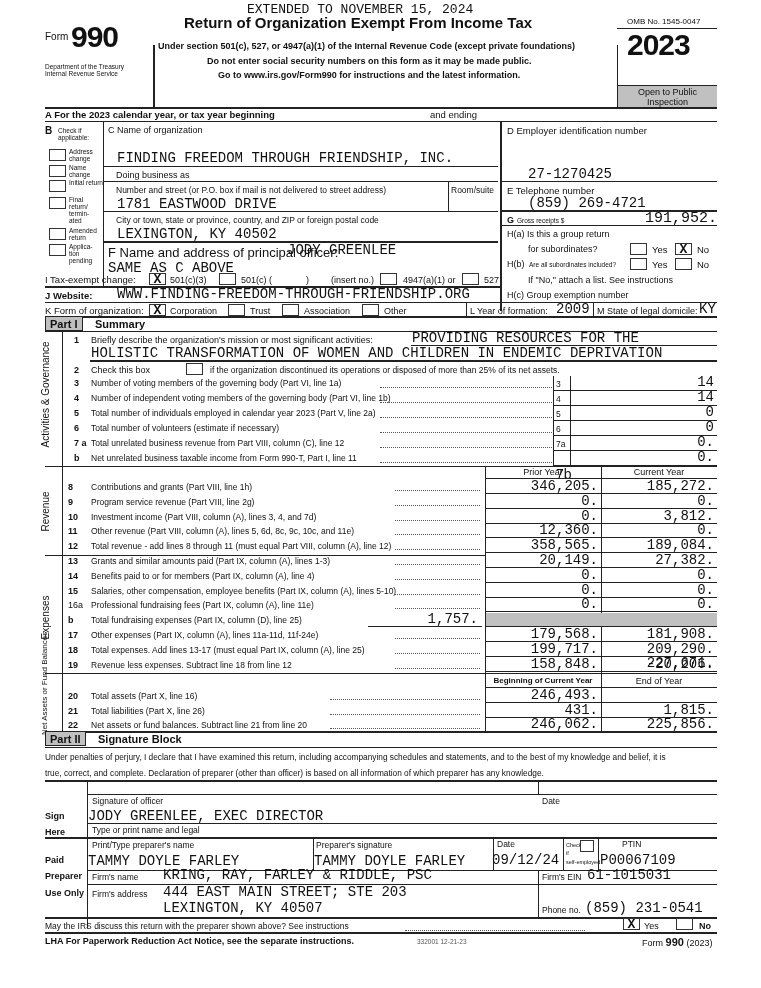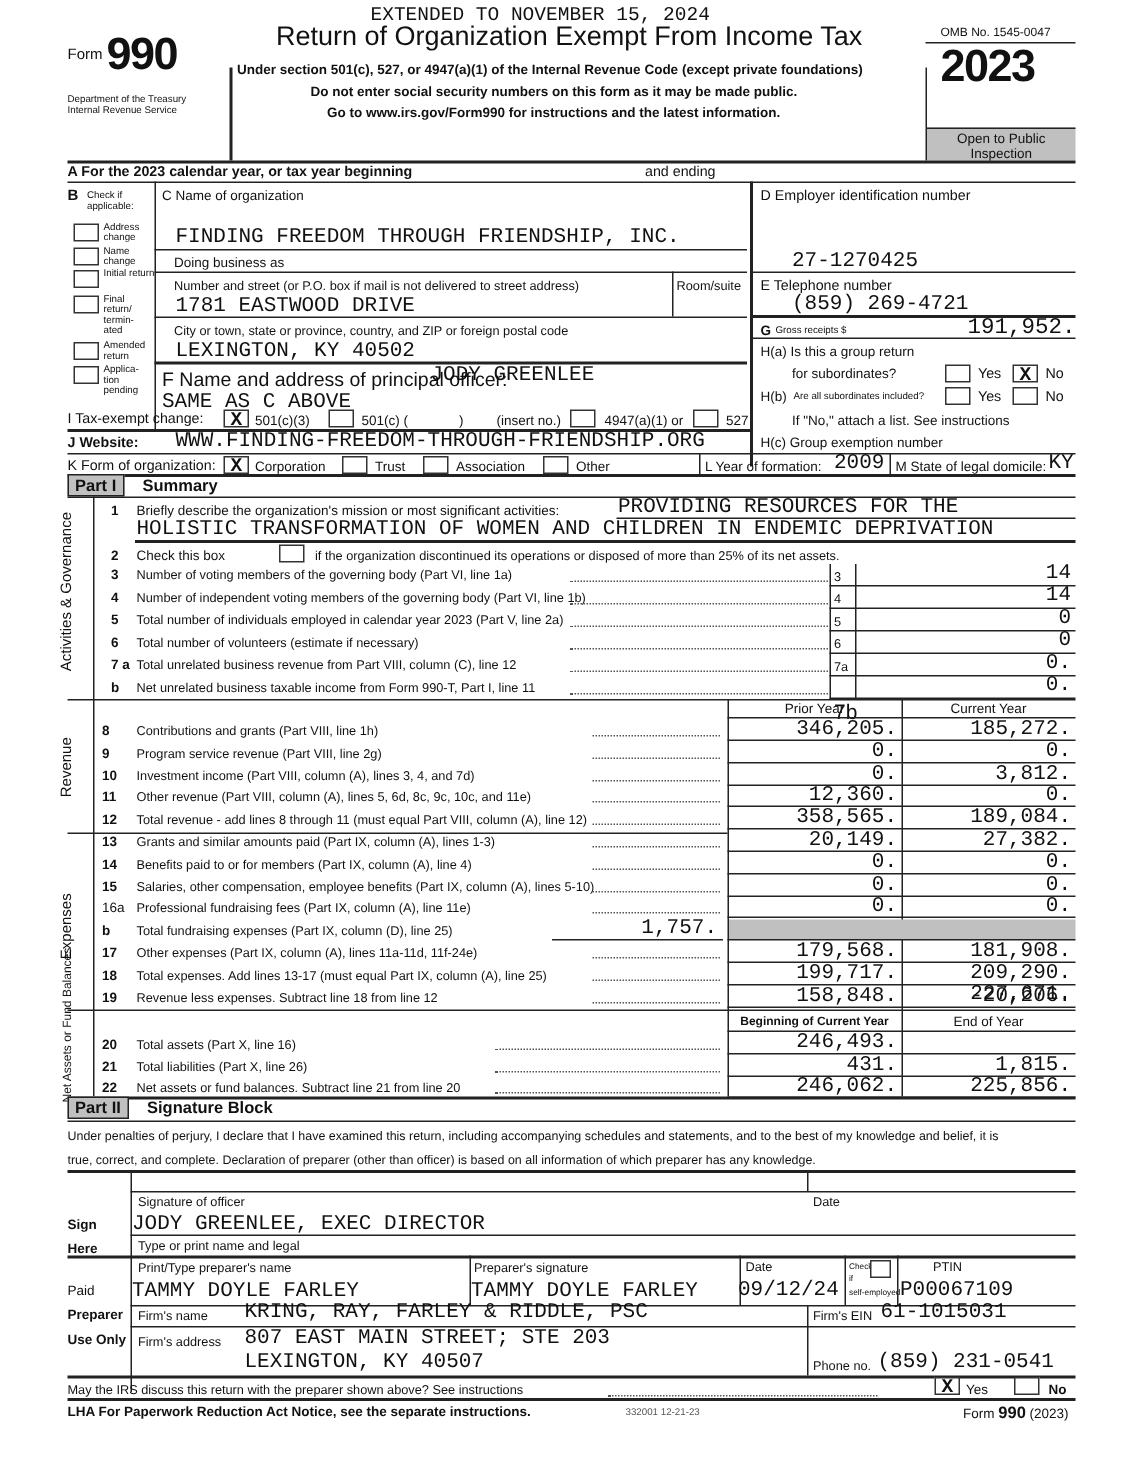--- a/index.html
+++ b/index.html
@@ -24,21 +24,21 @@
 </style>
 </head>
 <body>
 
 <div class="abs mono" style="left:247px;top:2px;font-size:13px">EXTENDED TO NOVEMBER 15, 2024</div>
 <div class="abs" style="left:45px;top:31px;font-size:10px">Form</div>
 <div class="abs" style="left:71px;top:20px;font-size:30px;font-weight:bold;letter-spacing:-1px">990</div>
 <div class="abs tiny" style="left:45px;top:63px">Department of the Treasury</div>
 <div class="abs tiny" style="left:45px;top:70px">Internal Revenue Service</div>
 <div class="vl2" style="left:153px;top:45px;height:62px"></div>
-<div class="abs" style="left:184px;top:14px;font-size:18px;font-weight:normal">Return of Organization Exempt From Income Tax</div>
+<div class="abs" style="left:184px;top:14px;font-size:15px;font-weight:bold">Return of Organization Exempt From Income Tax</div>
 <div class="abs" style="left:158px;top:41px;font-size:9px;font-weight:bold">Under section 501(c), 527, or 4947(a)(1) of the Internal Revenue Code (except private foundations)</div>
 <div class="abs" style="left:207px;top:56px;font-size:9px;font-weight:bold">Do not enter social security numbers on this form as it may be made public.</div>
 <div class="abs" style="left:218px;top:70px;font-size:9px;font-weight:bold">Go to www.irs.gov/Form990 for instructions and the latest information.</div>
 <div class="vl" style="left:617px;top:45px;height:62px"></div>
 <div class="abs" style="left:627px;top:17px;font-size:8px">OMB No. 1545-0047</div>
 <div class="hl" style="left:617px;top:28px;width:100px"></div>
 <div class="abs" style="left:627px;top:28px;font-size:30px;font-weight:bold;letter-spacing:-1px">2023</div>
 <div class="abs gray" style="left:618px;top:85px;width:99px;height:22px;border-top:1px solid #222;text-align:center;font-size:9px;line-height:10px;padding-top:1px">
   <div>Open to Public</div>
   <div>Inspection</div>
@@ -342,36 +342,36 @@
 <div class="abs" style="left:316px;top:840px;font-size:8.5px">Preparer's signature</div>
 <div class="vl" style="left:493px;top:837px;height:33px"></div>
 <div class="abs" style="left:497px;top:839px;font-size:8.5px">Date</div>
 <div class="vl" style="left:563px;top:837px;height:33px"></div>
 <div class="abs" style="left:566px;top:842px;font-size:5.5px">Check</div>
 <div class="abs" style="left:566px;top:850px;font-size:5.5px">if</div>
 <div class="abs" style="left:566px;top:859px;font-size:5.5px">self-employed</div>
 <div class="cb" style="left:580px;top:840px;width:14px"></div>
 <div class="vl" style="left:598px;top:837px;height:33px"></div>
 <div class="abs" style="left:622px;top:839px;font-size:8.5px">PTIN</div>
-<div class="abs" style="left:45px;top:855px;font-size:9px;font-weight:normal">Paid</div>
+<div class="abs" style="left:45px;top:855px;font-size:9px;font-weight:bold">Paid</div>
 <div class="abs val" style="left:88px;top:853px">TAMMY DOYLE FARLEY</div>
 <div class="abs val" style="left:314px;top:853px">TAMMY DOYLE FARLEY</div>
 <div class="abs val" style="left:492px;top:852px">09/12/24</div>
 <div class="abs val" style="left:600px;top:852px">P00067109</div>
 <div class="hl" style="left:87px;top:870px;width:630px"></div>
 <div class="abs" style="left:45px;top:871px;font-size:9px;font-weight:bold">Preparer</div>
 <div class="abs" style="left:92px;top:872px;font-size:8.5px">Firm's name</div>
 <div class="abs val" style="left:163px;top:867px">KRING, RAY, FARLEY &amp; RIDDLE, PSC</div>
 <div class="vl" style="left:538px;top:870px;height:47px"></div>
 <div class="abs" style="left:542px;top:872px;font-size:8.5px">Firm's EIN</div>
 <div class="abs val" style="left:587px;top:867px">61-1015031</div>
 <div class="hl" style="left:87px;top:884px;width:630px"></div>
 <div class="abs" style="left:45px;top:888px;font-size:9px;font-weight:bold">Use Only</div>
 <div class="abs" style="left:92px;top:889px;font-size:8.5px">Firm's address</div>
-<div class="abs val" style="left:163px;top:884px">807 EAST MAIN STREET; STE 203</div>
+<div class="abs val" style="left:163px;top:884px">444 EAST MAIN STREET; STE 203</div>
 <div class="abs val" style="left:163px;top:900px">LEXINGTON, KY 40507</div>
 <div class="abs" style="left:542px;top:905px;font-size:8.5px">Phone no.</div>
 <div class="abs val" style="left:585px;top:900px">(859) 231-0541</div>
 <div class="hl2" style="left:45px;top:917px;width:672px"></div>
 
 <div class="abs" style="left:45px;top:921px;font-size:8.5px">May the IRS discuss this return with the preparer shown above? See instructions</div>
 <div class="dots" style="left:405px;top:930px;width:180px"></div>
 <div class="cb" style="left:623px;top:918px">X</div>
 <div class="abs" style="left:644px;top:921px;font-size:9px">Yes</div>
 <div class="cb" style="left:676px;top:918px"></div>

